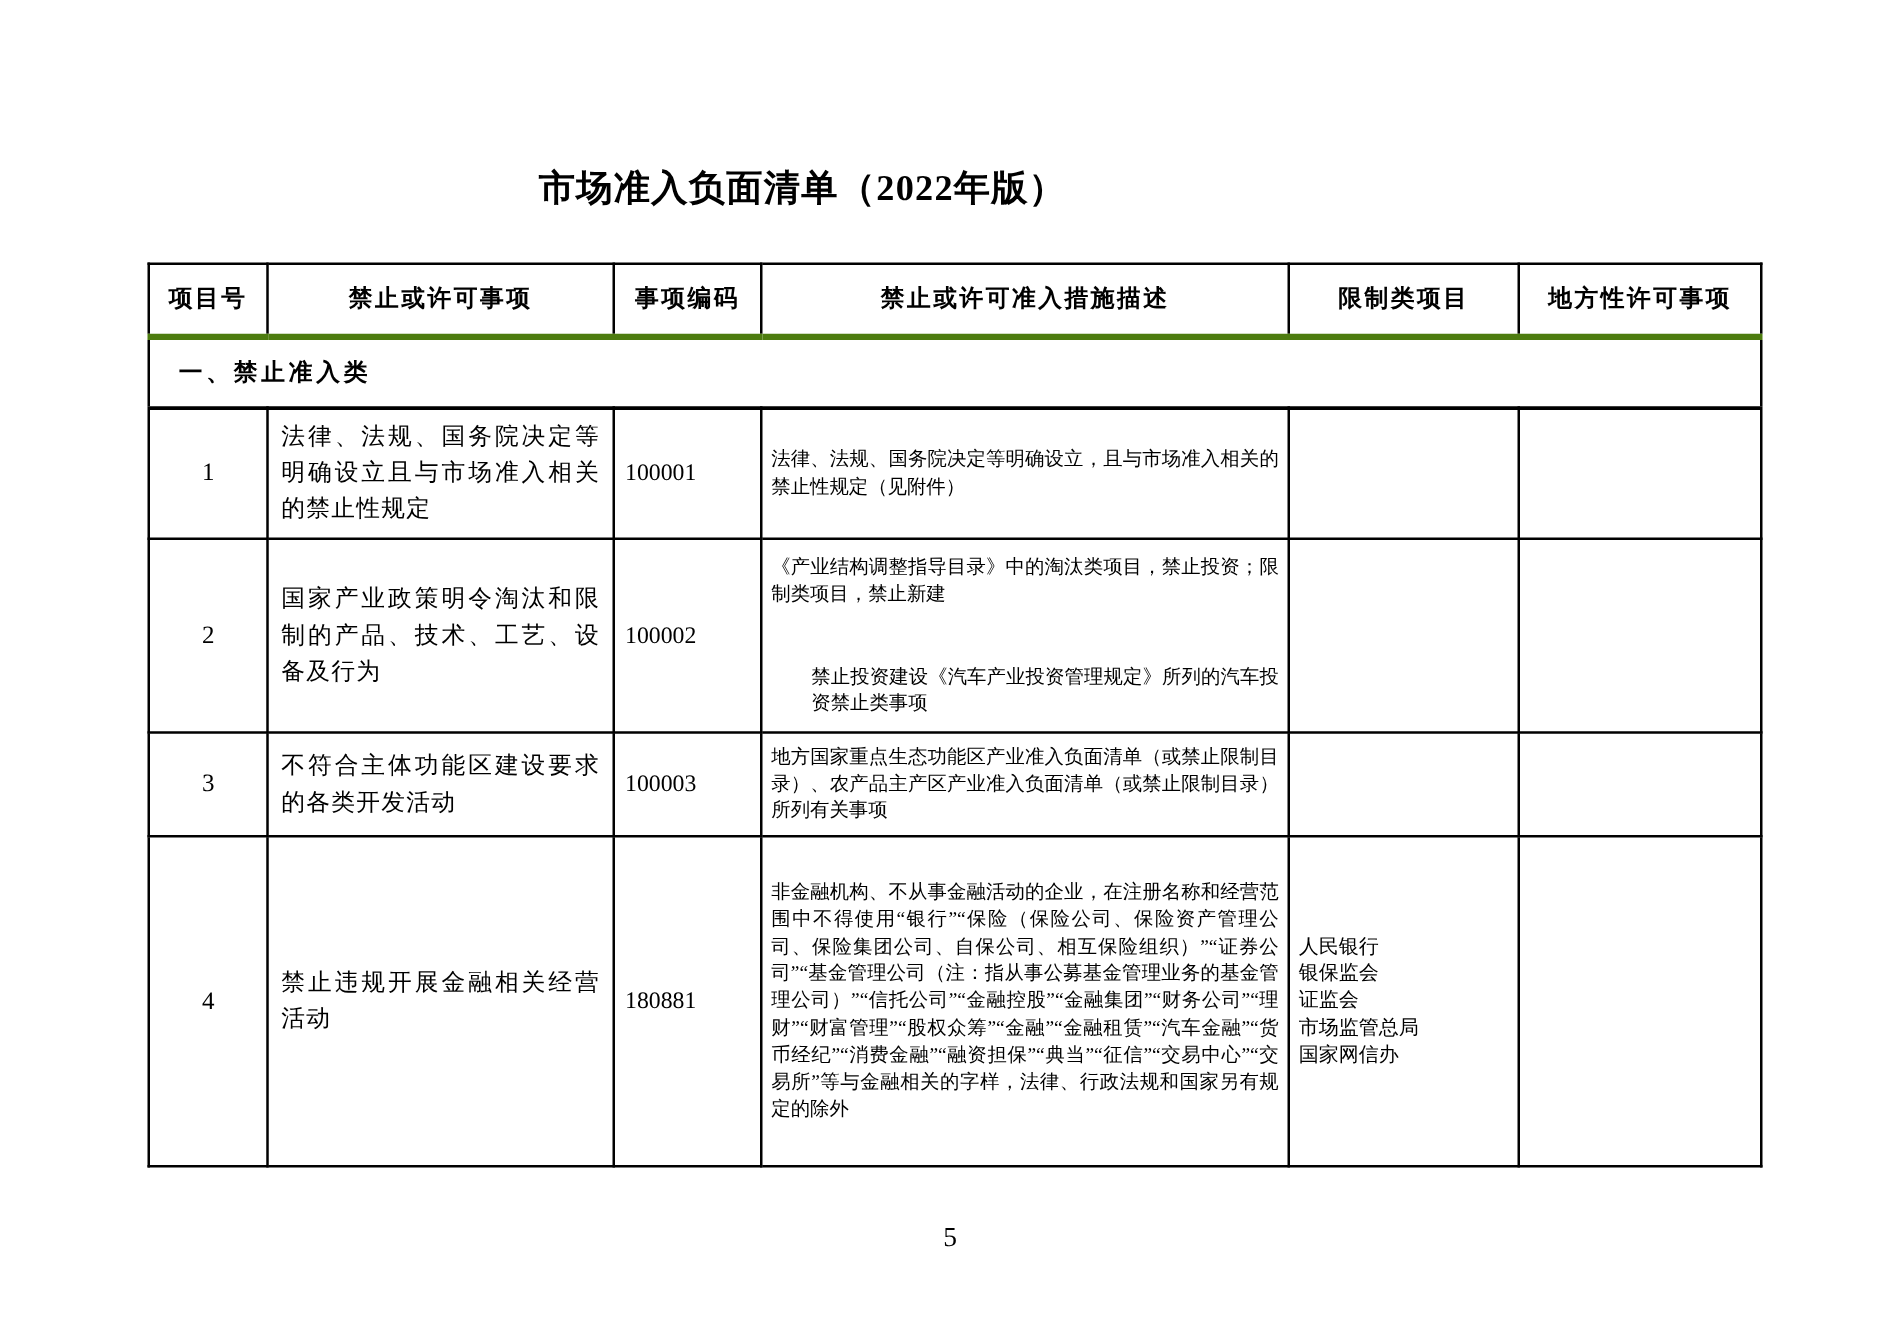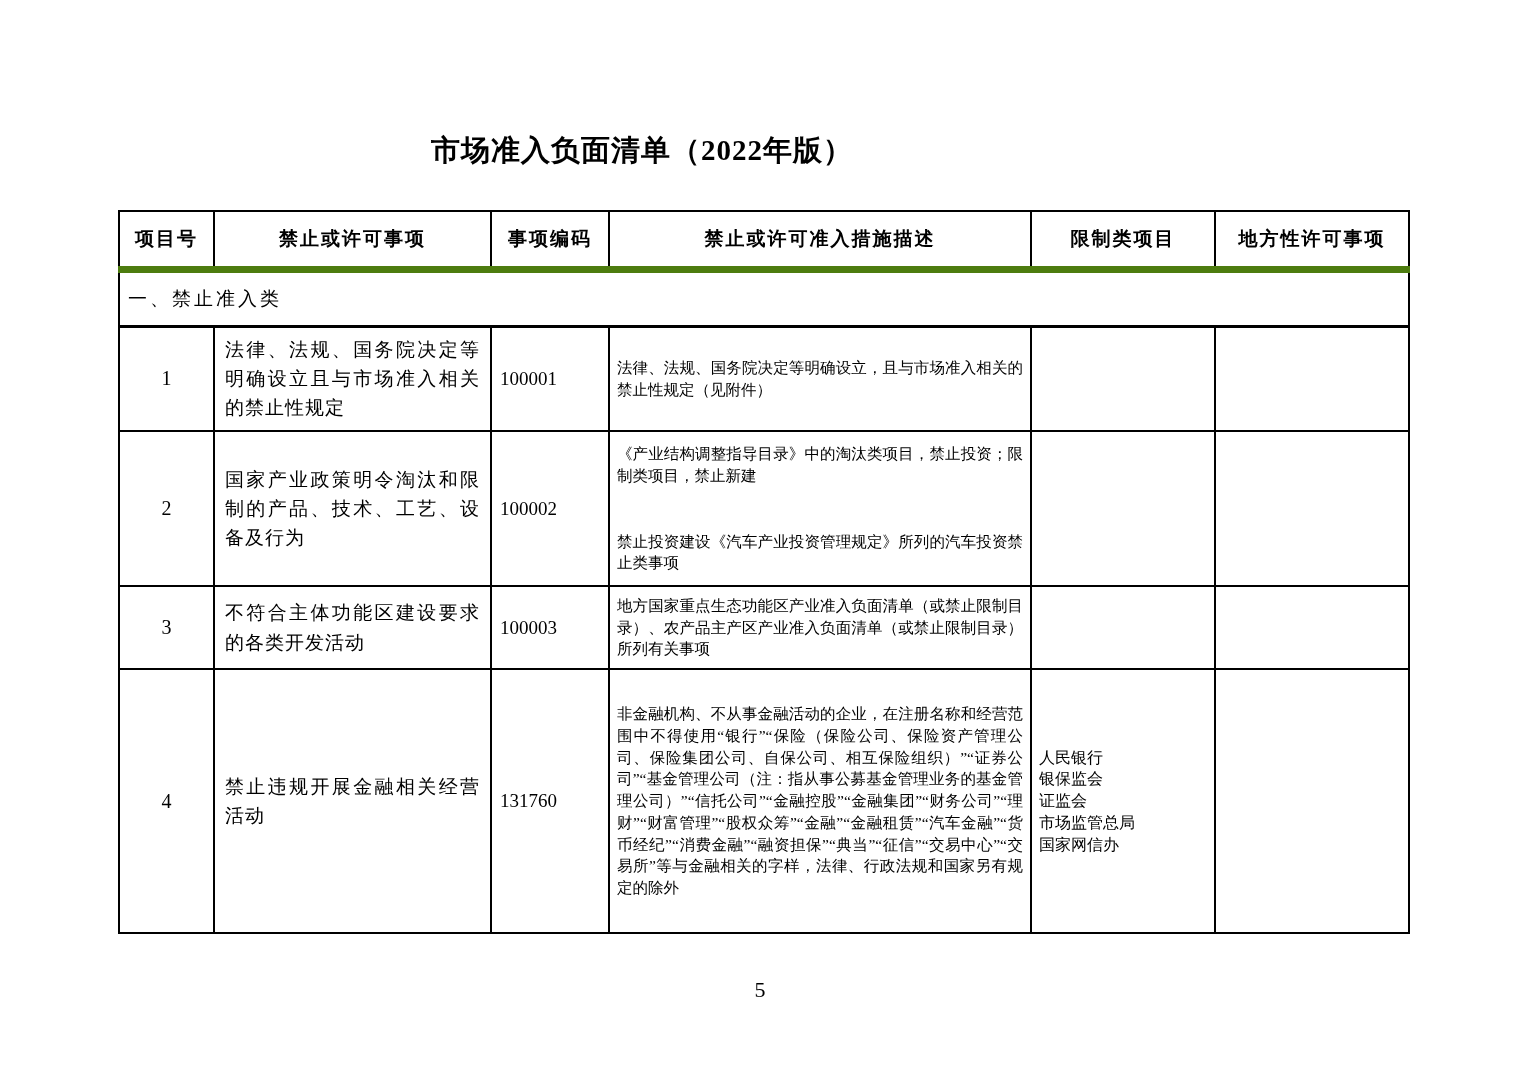--- a/index.html
+++ b/index.html
@@ -44,28 +44,28 @@
     border: 2px solid #000000;
     vertical-align: middle;
     overflow: hidden;
   }
   tr.head-row { height: 58px; }
   tr.head-row th {
     font-size: 19px;
     font-weight: bold;
     text-align: center;
     letter-spacing: 2px;
-    border-bottom: 7px solid #4d7c0f;
+    border-bottom: 5px solid #4d7c0f;
   }
   tr.section-row { height: 57px; }
   tr.section-row td {
     font-size: 19px;
-    font-weight: normal;
+    font-weight: bold;
     letter-spacing: 3px;
-    padding-left: 8px;
+    padding-left: 23px;
     border-bottom: 3px solid #000000;
   }
   tr.r1 { height: 105px; }
   tr.r2 { height: 155px; }
   tr.r3 { height: 83px; }
   tr.r4 { height: 264px; }
   td.c-num {
     font-size: 20px;
     text-align: center;
   }
@@ -84,20 +84,21 @@
   }
   td.c-desc {
     font-size: 15.5px;
     line-height: 1.4;
     padding: 5px 7px;
     text-align: justify;
     text-justify: inter-ideograph;
   }
   td.c-desc .para + .para {
     margin-top: 44px;
+    margin-left: 32px;
   }
   td.c-dept {
     font-size: 16px;
     line-height: 1.36;
     padding-left: 7px;
     text-align: left;
     margin-left: 40px;
   }
   td.c-local { }
   .pageno {
@@ -168,21 +169,21 @@
       <td class="c-desc">
         <div class="para">地方国家重点生态功能区产业准入负面清单（或禁止限制目录）、农产品主产区产业准入负面清单（或禁止限制目录）所列有关事项</div>
       </td>
       <td class="c-dept"></td>
       <td class="c-local"></td>
     </tr>
 
     <tr class="r4">
       <td class="c-num">4</td>
       <td class="c-item">禁止违规开展金融相关经营活动</td>
-      <td class="c-code">131760</td>
+      <td class="c-code">180881</td>
       <td class="c-desc">
         <div class="para">非金融机构、不从事金融活动的企业，在注册名称和经营范围中不得使用“银行”“保险（保险公司、保险资产管理公司、保险集团公司、自保公司、相互保险组织）”“证券公司”“基金管理公司（注：指从事公募基金管理业务的基金管理公司）”“信托公司”“金融控股”“金融集团”“财务公司”“理财”“财富管理”“股权众筹”“金融”“金融租赁”“汽车金融”“货币经纪”“消费金融”“融资担保”“典当”“征信”“交易中心”“交易所”等与金融相关的字样，法律、行政法规和国家另有规定的除外</div>
       </td>
       <td class="c-dept">
         <div>人民银行</div>
         <div>银保监会</div>
         <div>证监会</div>
         <div>市场监管总局</div>
         <div>国家网信办</div>
       </td>

